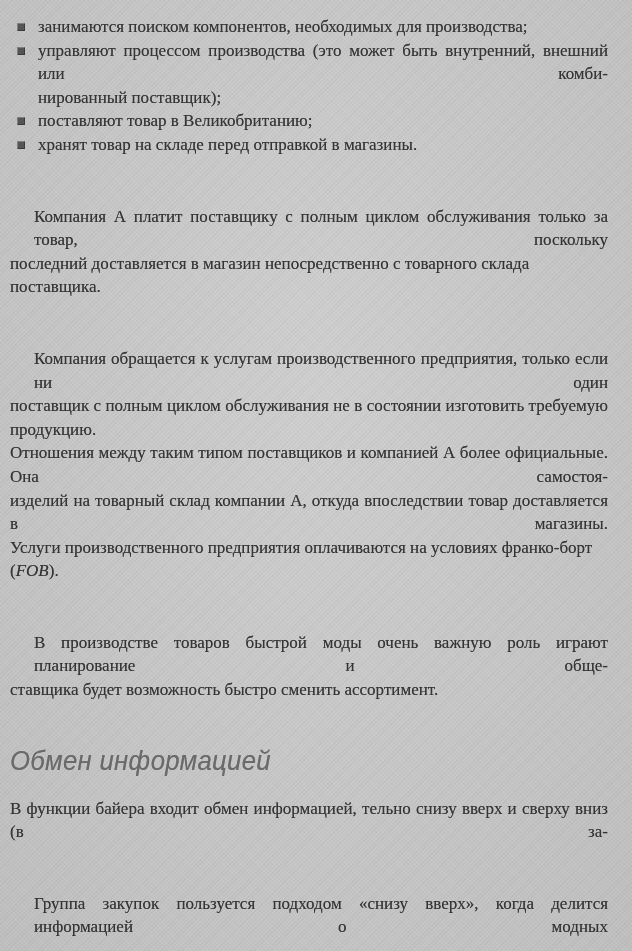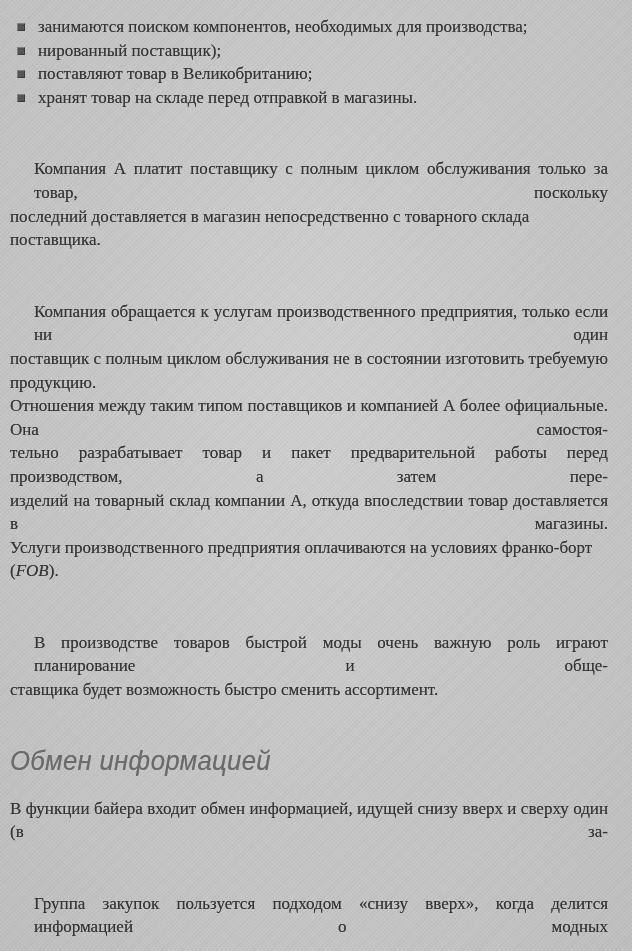--- a/index.html
+++ b/index.html
@@ -54,20 +54,21 @@
 
 <main class="page">
 
   <ul class="bullet-list">
     <li class="bullet-item">
       <span class="bullet-marker"></span>
     <div class="line flush">занимаются поиском компонентов, необходимых для производства;</div>
       </li>
     <li class="bullet-item">
       <span class="bullet-marker"></span>
+    <div class="line stretch">управляют процессом производства (это может быть внутренний, внешний или комби-</div>
         <div class="line flush">нированный поставщик);</div>
       </li>
     <li class="bullet-item">
       <span class="bullet-marker"></span>
     <div class="line flush">поставляют товар в Великобританию;</div>
       </li>
     <li class="bullet-item">
       <span class="bullet-marker"></span>
     <div class="line flush">хранят товар на складе перед отправкой в магазины.</div>
       </li>
@@ -75,35 +76,34 @@
 
   <section class="para-group">
     <div class="para">
         <div class="line stretch indent">Компания А платит поставщику с полным циклом обслуживания только за товар, поскольку</div>
         <div class="line flush">последний доставляется в магазин непосредственно с товарного склада поставщика.</div>
       </div>
     <div class="para">
         <div class="line stretch indent">Компания обращается к услугам производственного предприятия, только если ни один</div>
         <div class="line stretch">поставщик с полным циклом обслуживания не в состоянии изготовить требуемую продукцию.</div>
         <div class="line stretch">Отношения между таким типом поставщиков и компанией А более официальные. Она самостоя-</div>
-        <div class="line stretch">тельно разрабатывает товар и пакет предварительной работы перед производством, а затем пере-</div>
         <div class="line stretch">изделий на товарный склад компании А, откуда впоследствии товар доставляется в магазины.</div>
         <div class="line flush">Услуги производственного предприятия оплачиваются на условиях франко-борт (<i>FOB</i>).</div>
       </div>
     <div class="para">
         <div class="line stretch indent">В производстве товаров быстрой моды очень важную роль играют планирование и обще-</div>
         <div class="line flush">ставщика будет возможность быстро сменить ассортимент.</div>
       </div>
   </section>
 
   <h2 class="heading">Обмен информацией</h2>
 
   <section>
     <div class="para">
-        <div class="line stretch">В функции байера входит обмен информацией, идущей снизу вверх и сверху один (в за-</div>
+        <div class="line stretch">В функции байера входит обмен информацией, тельно снизу вверх и сверху вниз (в за-</div>
       </div>
     <div class="para">
         <div class="line stretch indent">Группа закупок пользуется подходом «снизу вверх», когда делится информацией о модных</div>
       </div>
 
   </section>
 
 </main>
 
 </body></html>

